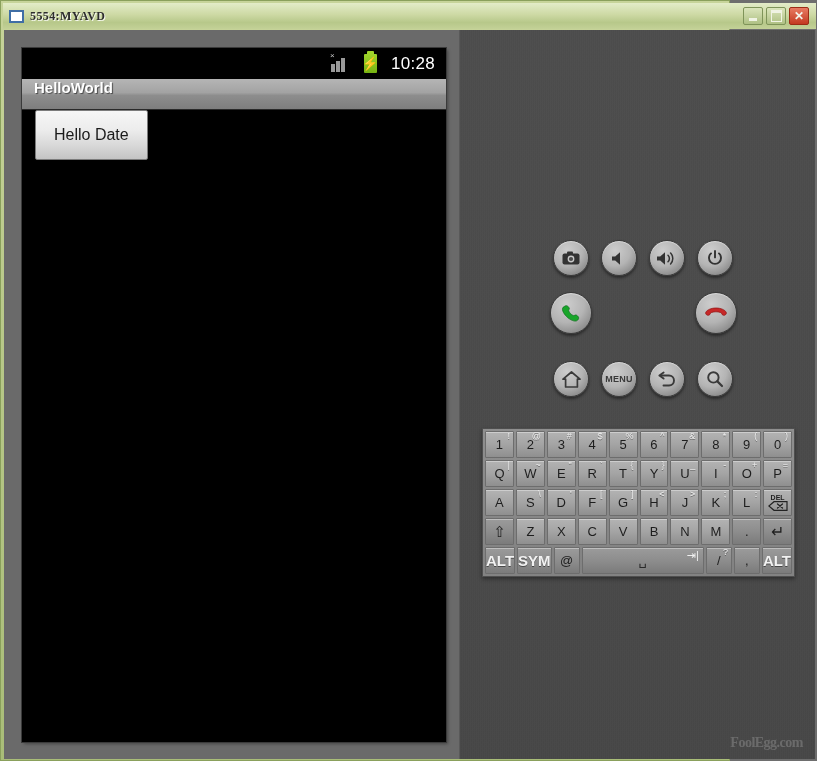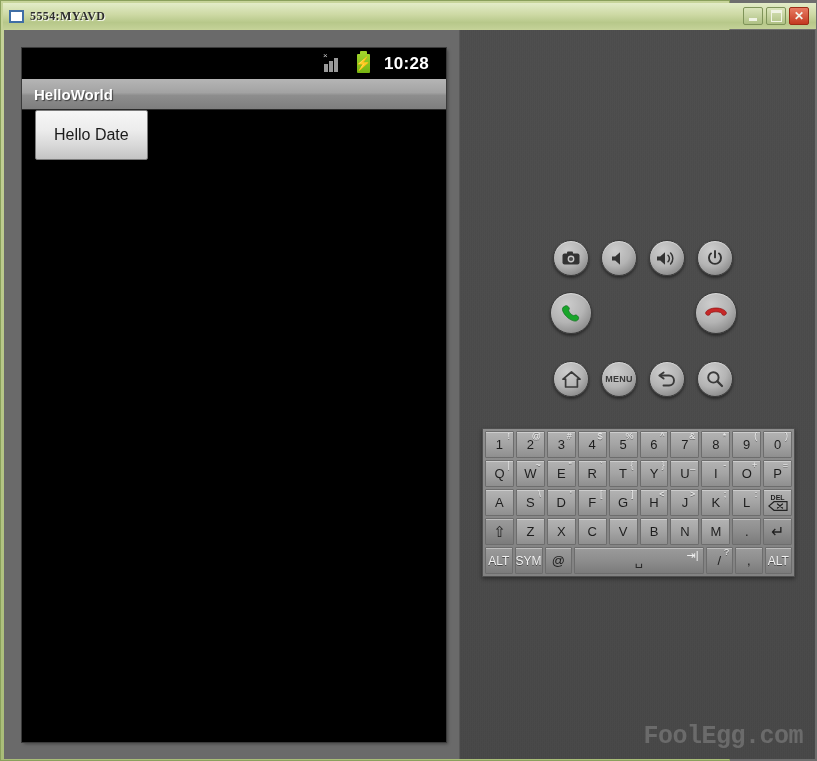--- a/index.html
+++ b/index.html
@@ -111,27 +111,27 @@
   .sb-batt::before{
     content:"";position:absolute;left:3px;top:-3px;width:7px;height:3px;
     background:#9fd32a;border-radius:1px 1px 0 0;
   }
   .sb-batt .bolt{
     position:absolute;left:0;top:0;width:13px;height:19px;
     display:flex;align-items:center;justify-content:center;
     color:#ffffff;font-size:13px;line-height:1;font-weight:bold;
   }
   .sb-time{
-    font-size:17px;font-weight:bold;color:#ffffff;margin-right:17px;
+    font-size:17px;font-weight:normal;color:#ffffff;margin-right:11px;
     letter-spacing:0.3px;
   }
   .app-titlebar{
     height:31px;width:100%;box-sizing:border-box;
     background:linear-gradient(to bottom,#b5b5b5 0%,#a3a3a3 45%,#8d8d8d 55%,#7e7e7e 100%);
-    display:flex;align-items:center;
+    display:flex;align-items:flex-start;
     border-bottom:1px solid #2a2a2a;
   }
   .app-title{
     font-size:15px;font-weight:bold;color:#ffffff;margin-left:12px;
     text-shadow:1px 1px 1px rgba(0,0,0,0.55);
   }
   .app-body{position:relative;width:100%;}
   .hello-text{
     color:#d8d8d8;font-size:16px;padding:6px 0 3px 8px;
   }
@@ -182,34 +182,34 @@
   }
   .key .main{font-size:13px;color:#1e1e1e;line-height:1;}
   .key .sup{
     position:absolute;right:3px;top:0px;
     font-size:9px;color:#f0f0f0;line-height:1;
     text-shadow:0 1px 0 rgba(0,0,0,0.4);
   }
   .key.dark{
     background:linear-gradient(to bottom,#9b9b9b 0%,#8d8d8d 50%,#7b7b7b 100%);
   }
-  .key.tiny .main{font-size:12px;font-weight:normal;color:#f2f2f2;text-shadow:0 1px 0 rgba(0,0,0,0.45);}
+  .key.tiny .main{font-size:15px;font-weight:bold;color:#f2f2f2;text-shadow:0 1px 0 rgba(0,0,0,0.45);}
   .key.space{flex:5 1 0;}
   .key .tabmark{position:absolute;right:4px;top:2px;color:#f0f0f0;font-size:11px;line-height:1;}
   .key .delbox{display:flex;flex-direction:column;align-items:center;line-height:1;}
   .key .delbox .dl{font-size:7px;font-weight:bold;color:#222;}
   .key .spacebar-gl{color:#2a2a2a;font-size:13px;}
 
   
   .watermark{
     position:absolute;right:12px;bottom:8px;
-    font-size:25px;font-weight:bold;
+    font-size:14px;font-weight:bold;
     color:rgba(160,160,160,0.40);
     letter-spacing:-0.5px;
-    font-family:Liberation Mono, monospace;
+    font-family:Liberation Serif, serif;
   }
 </style>
 </head>
 <body>
 
 <div id="root">
   <div class="win-frame">
 
     <div class="titlebar">
       <div class="win-icon"></div>

